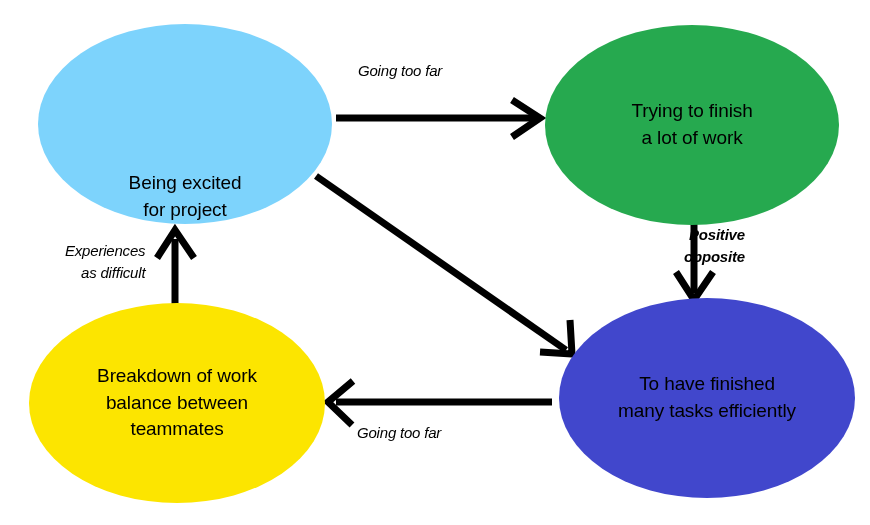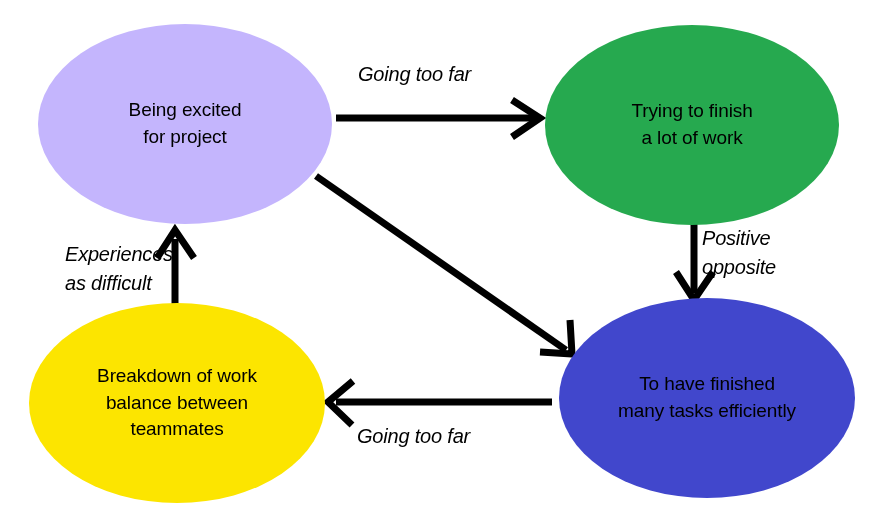--- a/index.html
+++ b/index.html
@@ -33,25 +33,26 @@
     line-height: 1.42;
     color: #000000;
     white-space: pre-line;
     padding: 0 8px;
     letter-spacing: -0.1px;
   }
   .edge-label {
     position: absolute;
     font-family: "Liberation Sans", sans-serif;
     font-style: italic;
-    font-size: 20px;
+    font-size: 15px;
     line-height: 1.45;
     color: #000000;
     white-space: pre-line;
     letter-spacing: -0.2px;
+    text-align: right;
   }
   svg.edges {
     position: absolute;
     left: 0;
     top: 0;
     width: 870px;
     height: 525px;
     overflow: visible;
   }
 </style>
@@ -81,21 +82,21 @@
       <path d="M 175 318 L 175 239" stroke="#000000" stroke-width="7" fill="none" stroke-linecap="butt"></path>
       <path d="M 157 258 L 175 230 L 194 258" stroke="#000000" stroke-width="7" fill="none" stroke-linecap="butt" stroke-linejoin="miter"></path>
     </g>
 
     <g>
       <path d="M 316 176 L 566 350" stroke="#000000" stroke-width="7" fill="none" stroke-linecap="butt"></path>
       <path d="M 570 320 L 572 354 L 540 352" stroke="#000000" stroke-width="7" fill="none" stroke-linecap="butt" stroke-linejoin="miter"></path>
     </g>
   </svg>
 
-  <div class="node" style="left:38px; top:24px; width:294px; height:200px; background:#c4b5fd;">
+  <div class="node" style="left:38px; top:24px; width:294px; height:200px; background:#7dd3fc;align-items:flex-end;">
     <span class="node-label">Being excited
 for project</span>
   </div>
 
   <div class="node" style="left:545px; top:25px; width:294px; height:200px; background:#26A94F;">
     <span class="node-label">Trying to finish
 a lot of work</span>
   </div>
 
   <div class="node" style="left:559px; top:298px; width:296px; height:200px; background:#4147CC;">
@@ -104,21 +105,21 @@
   </div>
 
   <div class="node" style="left:29px; top:303px; width:296px; height:200px; background:#FCE500;">
     <span class="node-label">Breakdown of work
 balance between
 teammates</span>
   </div>
 
   <div class="edge-label" style="left:358px; top:60px;">Going too far</div>
 
-  <div class="edge-label" style="left:702px; top:224px;">Positive
+  <div class="edge-label" style="left:684px; top:224px;font-weight:bold;">Positive
 opposite</div>
 
   <div class="edge-label" style="left:357px; top:422px;">Going too far</div>
 
   <div class="edge-label" style="left:38px; top:240px;margin-left:27px;">Experiences
 as difficult</div>
 
 
 </div>
 

